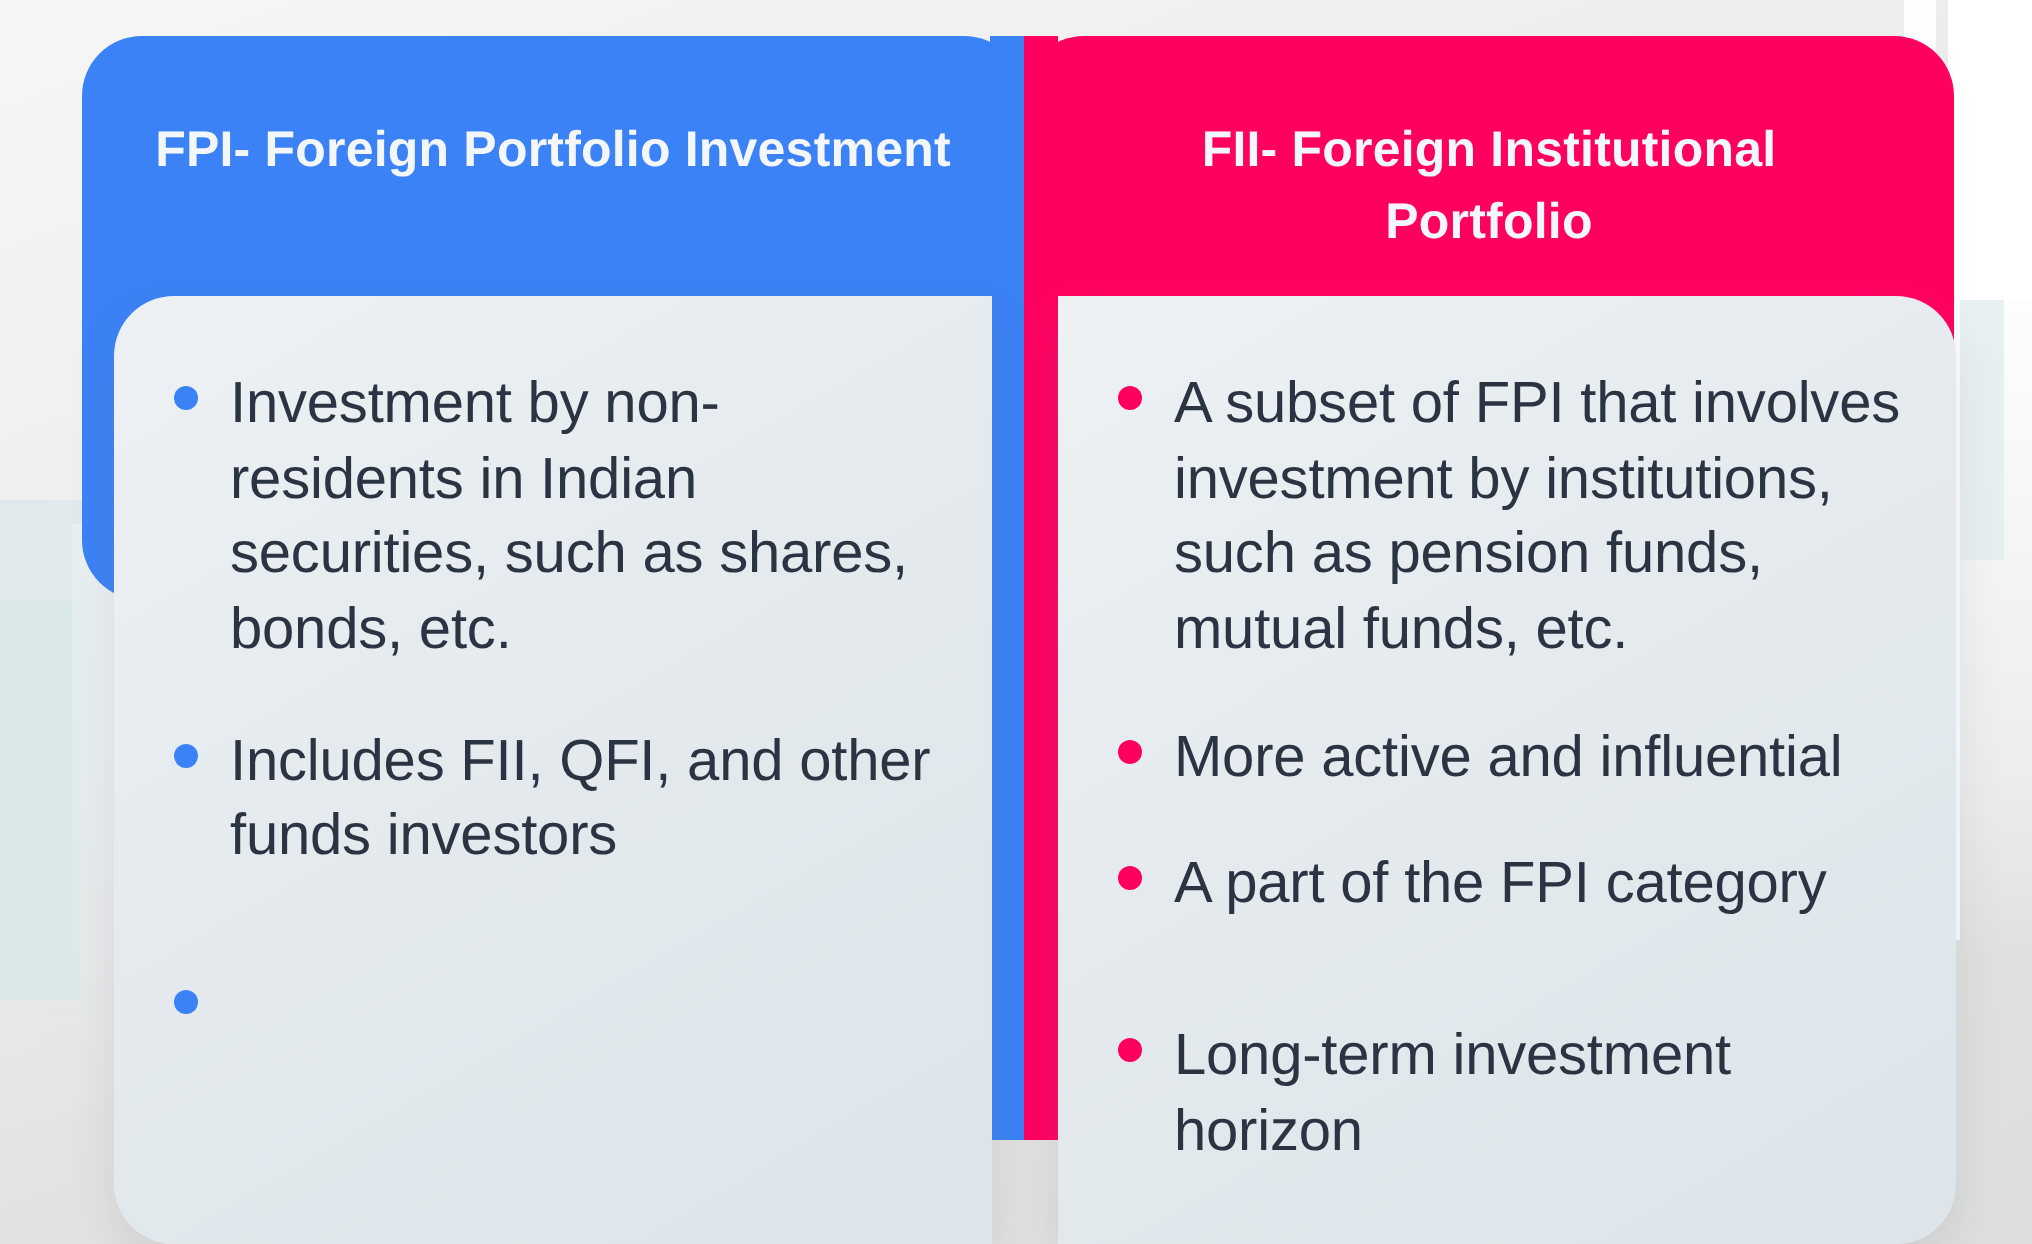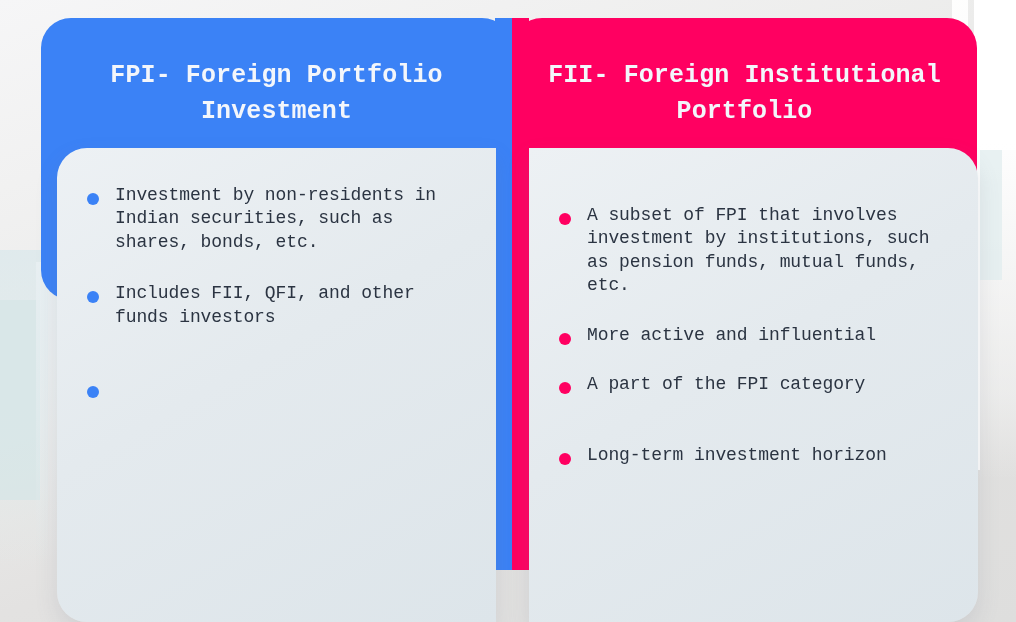--- a/index.html
+++ b/index.html
@@ -13,21 +13,20 @@
     font-family: "Liberation Sans", sans-serif;
     background: #e3e2e1;
   }
 
   #stage {
     position: relative;
     width: 1016px;
     height: 622px;
     background: linear-gradient(160deg, #f6f6f7 0%, #ececeb 38%, #e3e2e1 62%, #dededd 100%);
     overflow: hidden;
-    font-family: Liberation Mono, monospace;
   }
 
   
   .deco {
     position: absolute;
     pointer-events: none;
   }
   .deco-left-tall {
     left: -10px; top: 250px;
     width: 58px; height: 320px;
@@ -125,37 +124,37 @@
   .bullets {
     list-style: none;
     margin: 0;
     padding: 36px 26px 0 26px;
   }
   .bullet {
     position: relative;
     padding-left: 32px;
     margin-bottom: 28px;
     color: #2b3442;
-    font-size: 18px;
+    font-size: 29px;
     line-height: 1.30;
     letter-spacing: -0.1px;
   }
   .bullet:last-child { margin-bottom: 0; margin-top: 48px; }
   .dot {
     position: absolute;
     left: 4px;
     top: 9px;
     width: 12px;
     height: 12px;
     border-radius: 50%;
   }
   #panel-fpi .dot { background: #3b82f6; }
   #panel-fii .dot { background: #ff0061; }
 
-  #panel-fii .bullets { padding-top: 56px; }
+  #panel-fii .bullets { padding-top: 36px; }
   #panel-fii .bullet { margin-bottom: 26px; }
 
   
   .seam {
     position: absolute;
     top: 18px;
     width: 17px;
     height: 552px;
   }
   #seam-blue { left: 495px; background: #3b82f6; }

